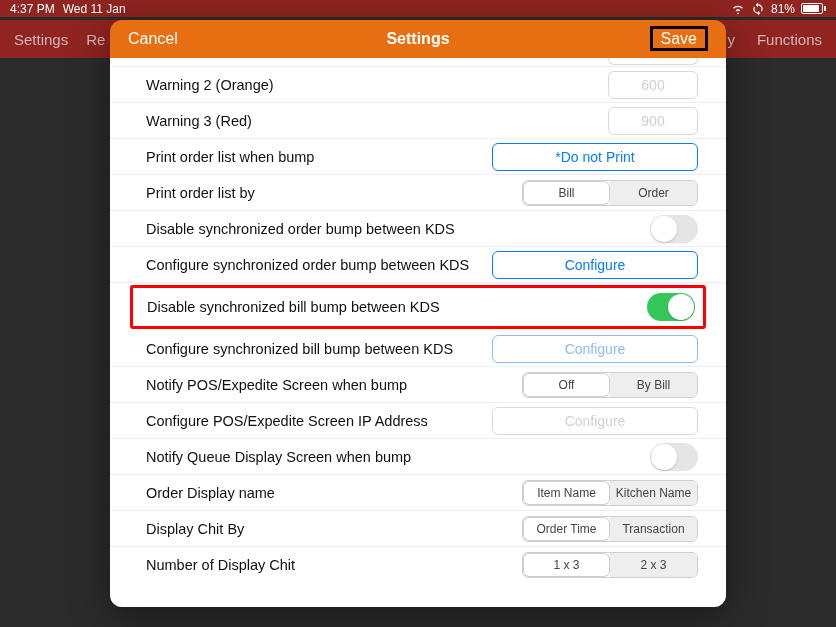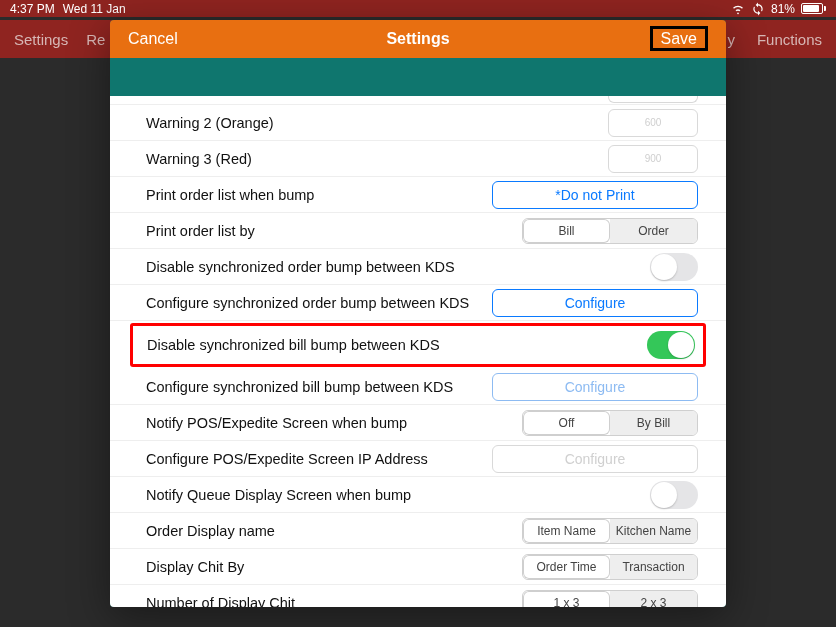--- a/index.html
+++ b/index.html
@@ -13,36 +13,36 @@
   .battery { display:inline-flex; align-items:center; }
   .battery-body { width:22px; height:11px; border:1px solid #fff; border-radius:2px; position:relative; }
   .battery-fill { position:absolute; left:1px; top:1px; bottom:1px; width:80%; background:#fff; border-radius:1px; }
   .battery-tip { width:2px; height:5px; background:#fff; margin-left:1px; border-radius:0 1px 1px 0;}
 
   
   .bg-nav { position:absolute; top:20px; left:0; right:0; height:38px; background:#8f2420; color:#d7b7b5; display:flex; align-items:center; font-size:15px; padding:0 14px; justify-content:space-between; }
   .bg-nav .right { display:flex; gap:22px; }
 
   
-  .modal { position:absolute; top:20px; left:110px; right:110px; bottom:20px; border-radius:4px; box-shadow:0 10px 40px rgba(0,0,0,.4); overflow:hidden; display:flex; flex-direction:column; background:#0f766e;gap:28px;}
+  .modal { position:absolute; top:20px; left:110px; right:110px; bottom:20px; border-radius:12px; box-shadow:0 10px 40px rgba(0,0,0,.4); overflow:hidden; display:flex; flex-direction:column; background:#701a75;}
   .modal-header { height:38px; background:#e86f11; color:#fff; display:flex; align-items:center; padding:0 18px; font-size:16px; position:relative; flex-shrink:0;}
   .modal-header .title { position:absolute; left:0; right:0; text-align:center; font-weight:600; }
   .modal-header .cancel { position:relative; z-index:2; }
   .modal-header .save-wrap { margin-left:auto; position:relative; z-index:2;text-align:center; }
   .save-box { border:3px solid #000; padding:1px 8px; }
-  .modal-body { flex:1; background:#fff; overflow:hidden; position:relative;margin-top:10px; }
+  .modal-body { flex:1; background:#fff; overflow:hidden; position:relative; }
   .list { position:absolute; left:0; right:0; top:-8px; }
 
   .row { display:flex; align-items:center; min-height:36px; padding:0 28px 0 36px; border-bottom:1px solid #eee; font-size:14.5px; color:#111;}
   .row .label { flex:1; }
   .row .control { width:206px; display:flex; justify-content:flex-end; }
   .row.hl { border:3px solid #f00; border-radius:3px; margin:2px 20px; padding:5px 8px 5px 14px; min-height:36px;}
   .row.hl .control{ width:206px; }
 
-  .field { width:90px; height:28px; border:1px solid #d9d9d9; border-radius:6px; color:#cfcfcf; display:flex; align-items:center; justify-content:center; font-size:10px;}
+  .field { width:90px; height:28px; border:1px solid #d9d9d9; border-radius:6px; color:#cfcfcf; display:flex; align-items:center; justify-content:center; font-size:14px;}
   .btn-outline { width:228px; height:28px; border:1px solid #0a7aff; border-radius:6px; color:#0a7aff; display:flex; align-items:center; justify-content:center; font-size:14px; }
   .btn-outline.dis { border-color:#d9d9d9; color:#d0d0d0; }
   .btn-link { color:#0a7aff; font-size:14px; }
   .btn-link.dis{ color:#8dbbf2; }
 
   .seg { width:176px; height:26px; border:1px solid #cfcfcf; border-radius:6px; display:flex; overflow:hidden; font-size:12px; color:#444;}
   .seg .opt { flex:1; display:flex; align-items:center; justify-content:center; background:#eee; }
   .seg .opt.sel { background:#fff; border-radius:6px; box-shadow: inset 0 0 0 1px #cfcfcf; }
 
   .toggle { width:48px; height:28px; border-radius:14px; background:#e5e5e7; position:relative; }

